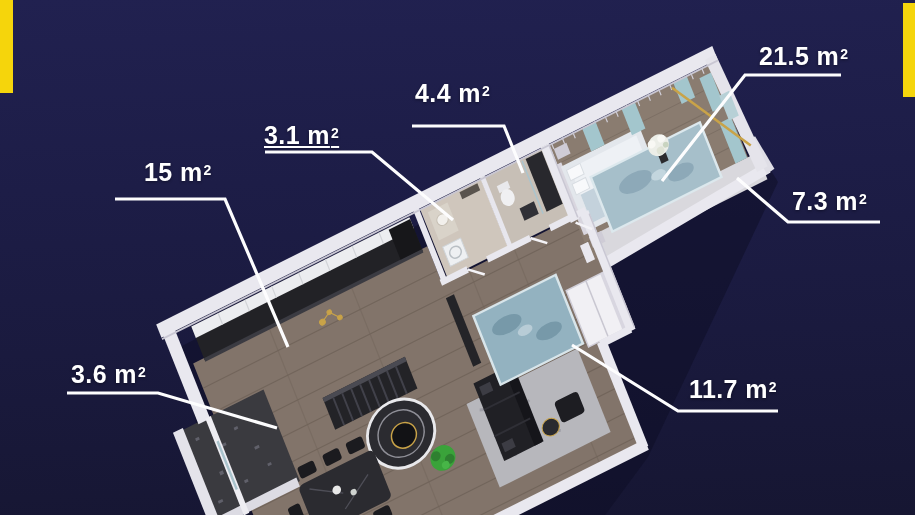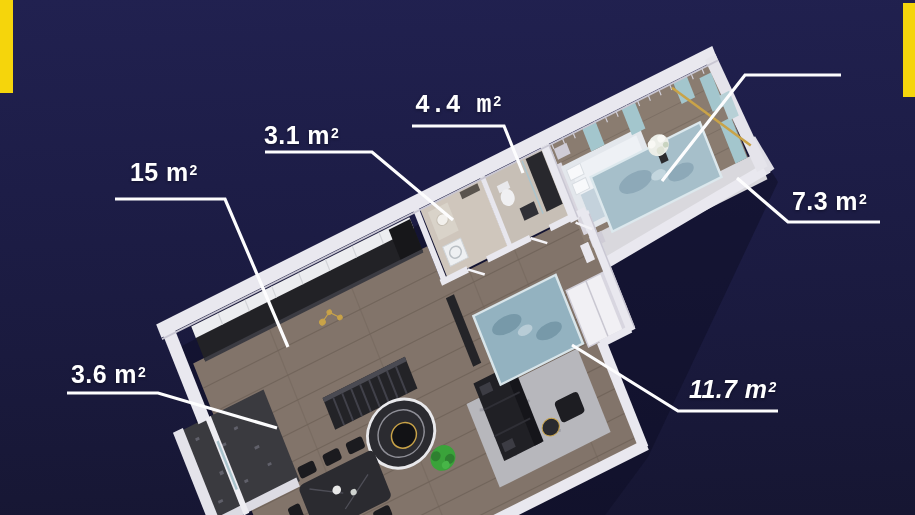--- a/index.html
+++ b/index.html
@@ -195,29 +195,30 @@
       <path d="M115,199 H225 L288,347"></path>
       <path d="M265,152 H372 L453,220"></path>
       <path d="M412,126 H504 L523,173"></path>
       <path d="M841,75 H745 L662,181"></path>
       <path d="M880,222 H788 L737,178"></path>
       <path d="M67,393 H158 L277,428"></path>
       <path d="M778,411 H678 L572,345"></path>
     </g>
   </svg>
 
-  <div class="area-label" style="left:130px;top:160px;text-align:right;"><span>15 m</span><sup>2</sup></div>
-
-  <div class="area-label" style="left:264px;top:123px;"><span>3.1 m</span><sup>2</sup></div>
-
-  <div class="area-label" style="left:415px;top:93px;font-family:Liberation Mono, monospace;"><span>4.4 m</span><sup>2</sup></div>
-
+  <div class="area-label" style="left:144px;top:160px;text-align:right;"><span>15 m</span><sup>2</sup></div>
+
+  <div class="area-label" style="left:264px;top:123px;text-decoration:underline;"><span>3.1 m</span><sup>2</sup></div>
+
+  <div class="area-label" style="left:415px;top:81px;"><span>4.4 m</span><sup>2</sup></div>
+
+  <div class="area-label" style="left:759px;top:44px;"><span>21.5 m</span><sup>2</sup></div>
 
   <div class="area-label" style="left:792px;top:189px;"><span>7.3 m</span><sup>2</sup></div>
 
   <div class="area-label" style="left:71px;top:362px;text-align:right;"><span>3.6 m</span><sup>2</sup></div>
 
-  <div class="area-label" style="left:689px;top:377px;font-style:italic;"><span>11.7 m</span><sup>2</sup></div>
+  <div class="area-label" style="left:689px;top:377px;"><span>11.7 m</span><sup>2</sup></div>
 
   <div class="accent-bar" style="left:0;top:0;width:13px;height:93px;background:#F5D50C;"></div>
   <div class="accent-bar" style="right:0;top:3px;width:12px;height:94px;background:#F5D50C;"></div>
 
 </div>
 
 </body></html>

